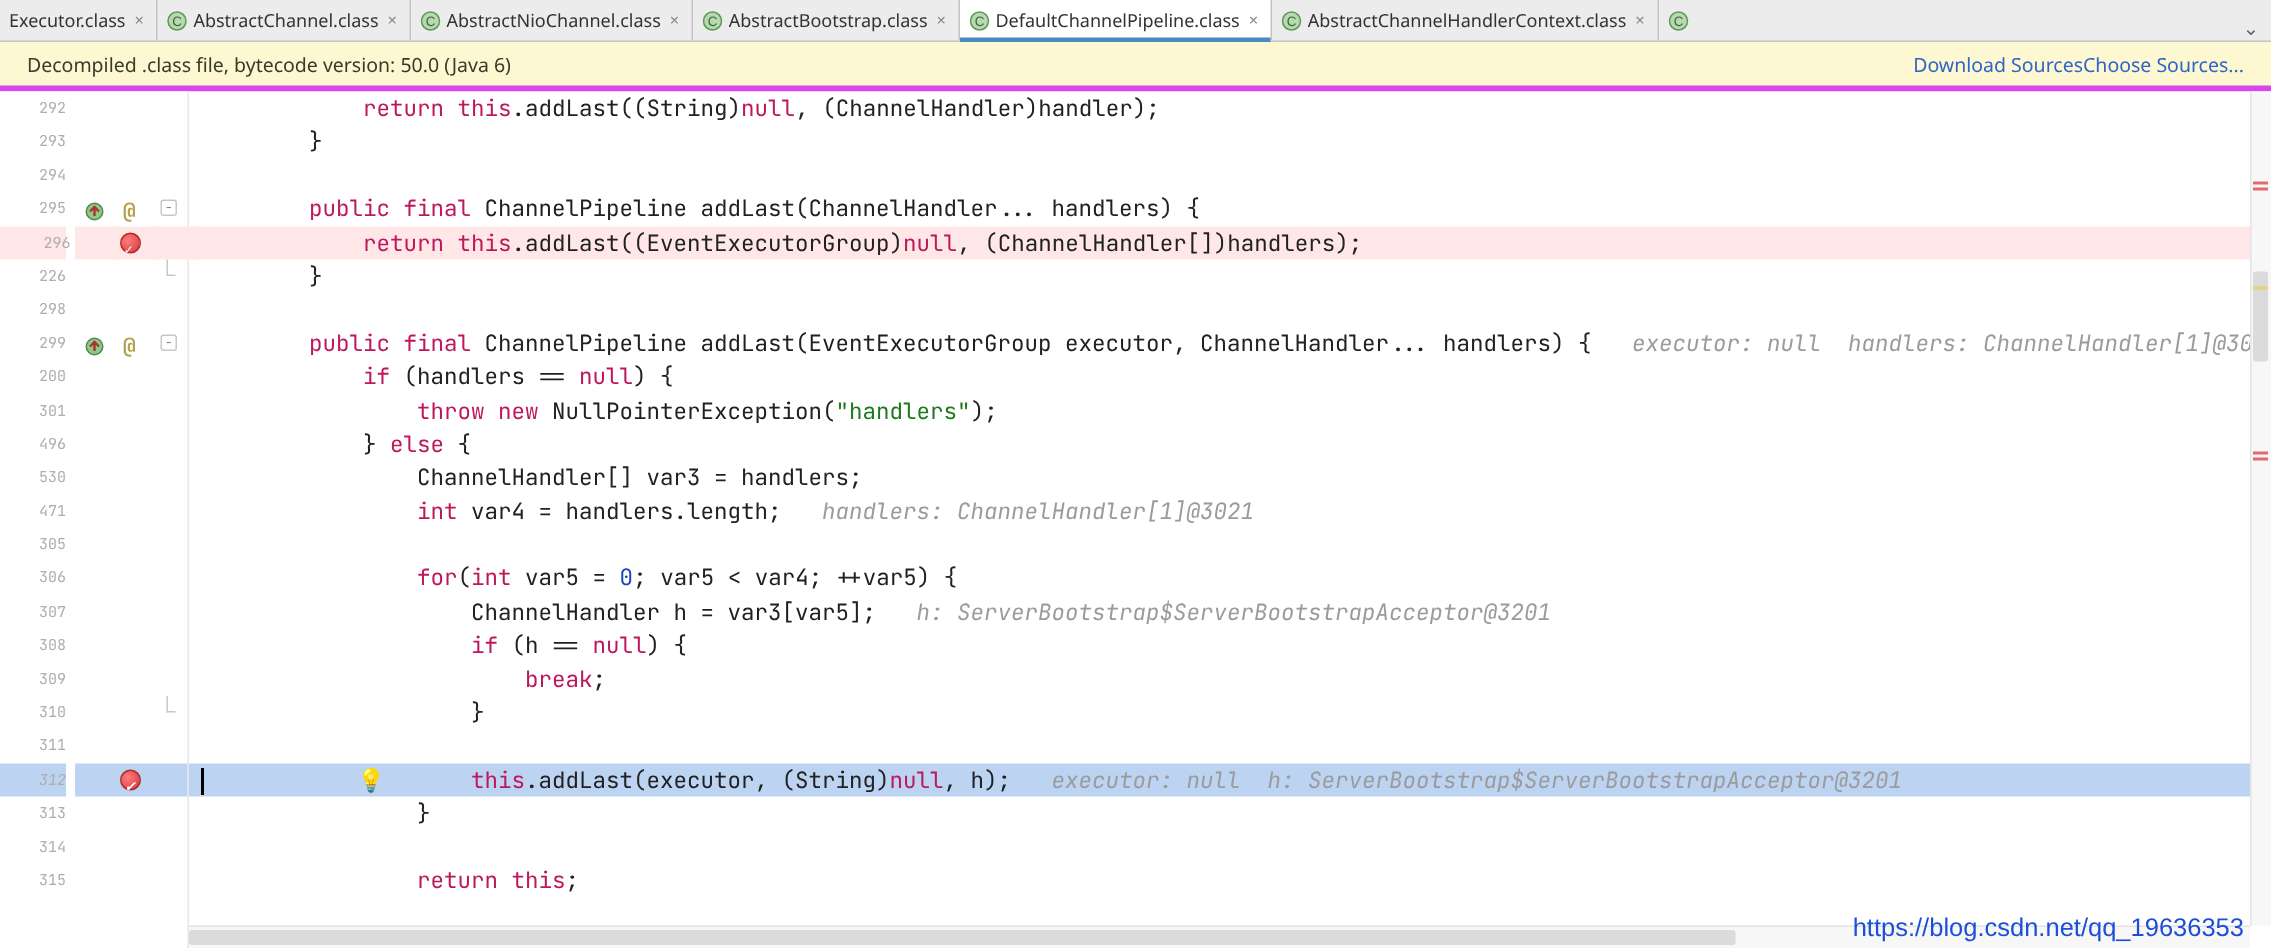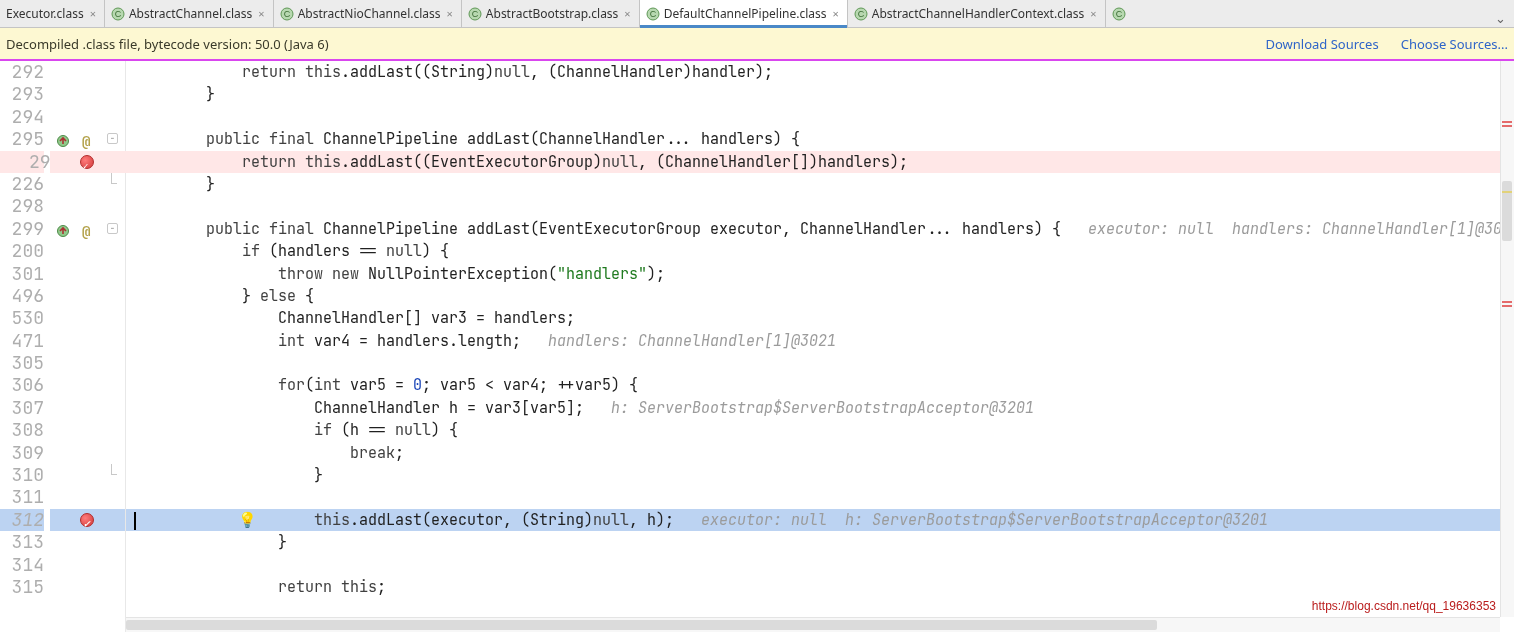--- a/index.html
+++ b/index.html
@@ -24,70 +24,70 @@
     content: ""; position: absolute; left: 0; right: 0; bottom: -1px;
     height: 3px; background: #4a88c7;
   }
   .tab .close { color: #888; font-size: 11px; padding: 0 2px; }
   .ficon { width: 14px; height: 14px; display: inline-flex; align-items: center; justify-content: center; }
   .ficon svg { width: 14px; height: 14px; }
   .tabs .dropdown { margin-left: auto; padding: 0 8px; color: #666; font-size: 13px; }
   
   .infobar {
     display: flex; align-items: center; height: 33px;
-    background: #fdf8d2; border-bottom: 2px solid #d946ef;
-    padding: 0 6px; font-size: 13px; color: #3a3a2a; text-align: right;
-  }
-  .infobar .right-links { margin-left: auto; display: flex; gap: 22px; }
+    background: #fdf8d2; border-bottom: 4px solid #d946ef;
+    padding: 0 18px; font-size: 13px; color: #3a3a2a; text-align: right;
+  }
+  .infobar .right-links { margin-left: auto; display: flex; }
   .infobar .right-links a { color: #2f65c8; cursor: pointer; }
   
   .editor {
     display: flex; height: calc(632px - 28px - 33px); background: #fff;
     font-family: "JetBrains Mono", Consolas, "Courier New", monospace;
     font-size: 15px; line-height: 22.4px; color: #212121; position: relative;
   }
   .gutter { display: flex; background: #fff; }
-  .linecol { width: 50px; text-align: right; padding-right: 6px; color: #aeaeae; font-size: 18px; }
+  .linecol { width: 50px; text-align: right; padding-right: 6px; color: #aeaeae; font-size: 10px; }
   .iconcol { width: 26px; position: relative; }
   .iconcol2 { width: 26px; position: relative; }
   .foldcol { width: 24px; position: relative; border-right: 1px solid #e8e8e8; }
   .gutter-row { height: 22.4px; position: relative; }
   .gutter-row.bp { background: #ffe7e7; padding-left: 29px; }
   .gutter-row.sel { background: #bcd3f2; font-style: italic; }
   .override-icon { position: absolute; left: 6px; top: 4px; width: 14px; height: 14px; }
   .bp-icon { width: 14px; height: 14px; position: absolute; left: 4px; top: 4px;
     background: radial-gradient(circle at 35% 35%, #ff7b7b, #d23a3a);
     border-radius: 50%; border: 1px solid #b22a2a; }
   .bp-check { position: absolute; left: 7px; top: 4px; color: #fff; font-size: 9px; font-weight: bold; }
   .at-icon { position: absolute; left: 6px; top: 2px; color: #b3a24a; font-size: 14px; font-weight: bold; }
   .fold-mark { position: absolute; left: 5px; top: 5px; width: 11px; height: 11px;
     border: 1px solid #c8c8c8; border-radius: 2px; font-size: 9px; line-height: 9px;
     text-align: center; color: #888; background: #fff; }
   .code { flex: 1; position: relative; white-space: pre; overflow: hidden; }
   .line { height: 22.4px; padding-left: 8px; }
   .line.bp { background: #ffe7e7; }
   .line.sel { background: #bcd3f2; }
-  .kw { color: #404040; }
+  .kw { color: #be185d; }
   .str { color: #1f7a1f; }
   .num { color: #1a45b8; }
   .hint { color: #9b9b9b; font-style: italic; }
   .cursor-caret { display: inline-block; border-left: 2px solid #000; height: 18px; vertical-align: middle; margin-right: -2px; }
   
   .scroll-markers { position: absolute; right: 0; top: 61px; bottom: 15px; width: 14px;
     background: #f7f7f7; border-left: 1px solid #e4e4e4; }
   .marker { position: absolute; right: 2px; width: 10px; height: 2px; }
   .m-red { background: #e46a6a; }
   .m-ylw { background: #e2d27a; }
   .scroll-thumb { position: absolute; right: 2px; width: 10px; background: #cfcfcf;
     opacity: 0.7; border-radius: 2px; }
   .bottom-scroll { position: absolute; left: 126px; right: 14px; bottom: 0; height: 15px;
     background: #f7f7f7; border-top: 1px solid #e4e4e4; }
   .bottom-thumb { position: absolute; top: 2px; left: 0; height: 10px; width: 75%;
     background: #cfcfcf; opacity: 0.7; border-radius: 2px; }
-  .watermark { position: absolute; right: 18px; bottom: 19px; color: #b91c1c; font-size: 12px;
+  .watermark { position: absolute; right: 18px; bottom: 3px; color: #1d4ed8; font-size: 17px;
     font-family: sans-serif; pointer-events: none; }
 </style>
 </head>
 <body>
 
 <div class="tabs">
   <div class="tab">
     <span>Executor.class</span>
     <span class="close">×</span>
   </div>

